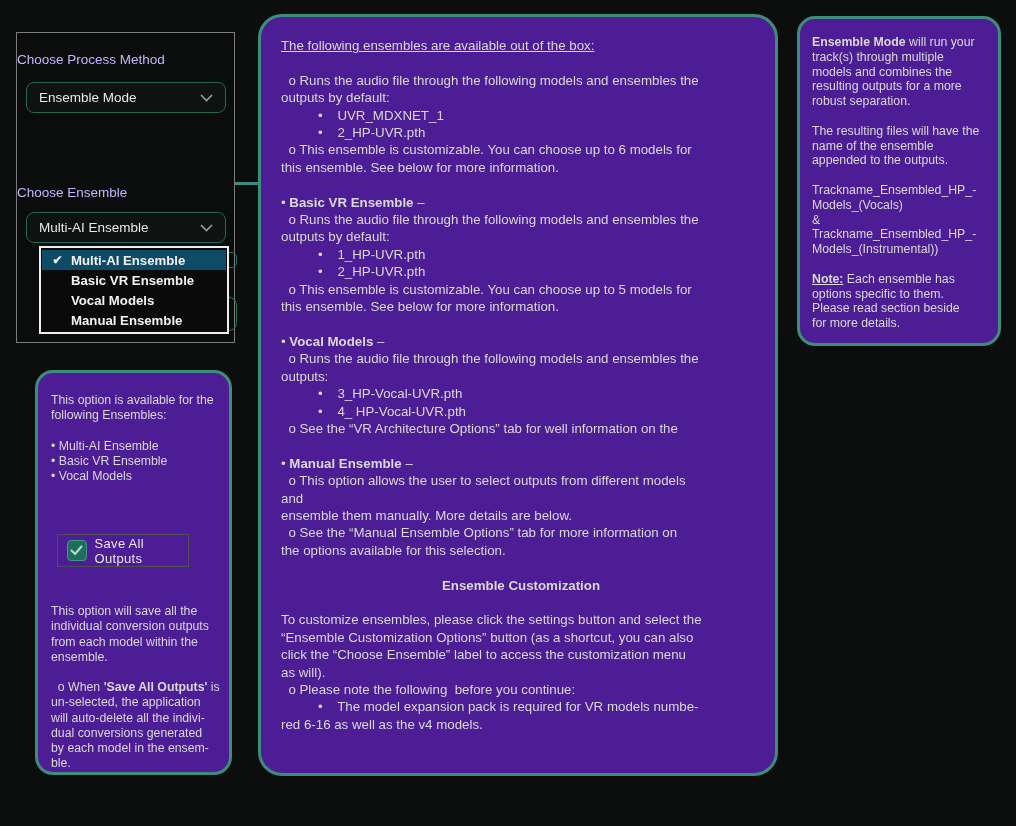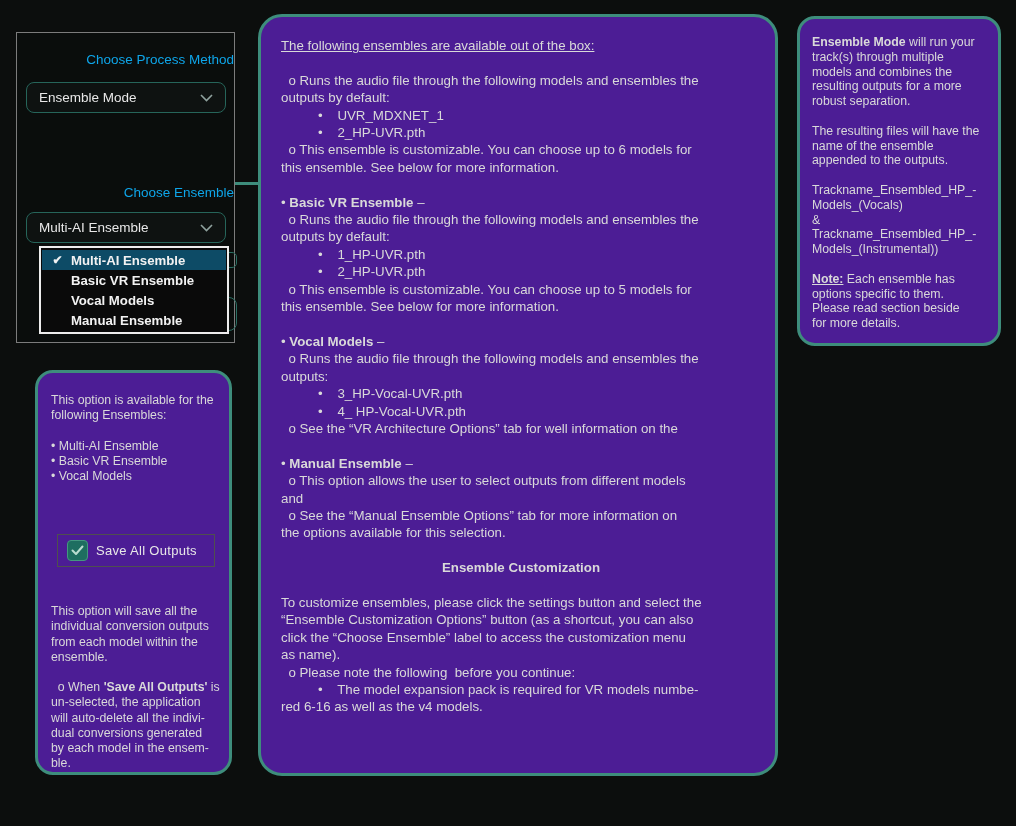--- a/index.html
+++ b/index.html
@@ -8,22 +8,22 @@
     background:#0c0e0d; overflow:hidden;
     font-family:"Liberation Sans", sans-serif;
     color:#d9d9d9;
   }
   
   .left-panel {
     position:absolute; left:16px; top:32px; width:219px; height:311px;
     background:#0a0d0c; border:1px solid #7c7c7c; box-sizing:border-box; z-index:2;
   }
   .panel-label {
-    position:absolute; left:0; width:100%; text-align:right;
-    color:#0ea5e9; font-size:13.5px;
+    position:absolute; left:0; width:100%; text-align:left;
+    color:#c4b5fd; font-size:13.5px;
   }
   .lbl-1 { top:19px; }
   .lbl-2 { top:152px; }
   .combo {
     position:absolute; left:9px; width:200px; height:31px; box-sizing:border-box;
     border:1px solid #26655a; border-radius:8px; background:#0e1211;
     display:flex; align-items:center; justify-content:space-between;
     padding:0 12px; color:#e8e8e8; font-size:13.5px; cursor:pointer;
   }
   .combo-1 { top:49px; }
@@ -64,21 +64,21 @@
     padding:20px 24px 0 13px; font-size:12.3px; line-height:15.2px;
   }
   
   .tl { white-space:pre; min-height:1em; }
   .tl.center { text-align:center; }
   .b { font-weight:bold; }
   .i { }
   .u { text-decoration:underline; }
   
   .checkbox-box {
-    margin:50px 0 0 6px; width:158px; height:33px; box-sizing:border-box;
+    margin:50px 0 0 6px; width:132px; height:33px; box-sizing:border-box;
     border:1px solid #4f4f4f; display:flex; align-items:center; gap:8px;
     padding-left:9px; cursor:pointer;
   }
   .checkbox {
     width:21px; height:21px; border-radius:4px; box-sizing:border-box;
     background:#1e6e60; border:1px solid #43987f;
     display:flex; align-items:center; justify-content:center;
   }
   .checkbox-label { font-size:13px; color:#e8e8e8; letter-spacing:.3px; }
   .save-bottom { margin-top:37px; }
@@ -148,29 +148,30 @@
     <div class="tl"><span class="">• </span><span class="b ">Vocal Models</span><span class=""> –</span></div>
     <div class="tl"><span class="">  o Runs the audio file through the following models and ensembles the</span></div>
     <div class="tl"><span class="">outputs:</span></div>
     <div class="tl"><span class="">          •    3_HP-Vocal-UVR.pth</span></div>
     <div class="tl"><span class="">          •    4_ HP-Vocal-UVR.pth</span></div>
     <div class="tl"><span class="">  o See the “VR Architecture Options” tab for well information on the</span></div>
     <div class="tl">&nbsp;</div>
     <div class="tl"><span class="">• </span><span class="b ">Manual Ensemble</span><span class=""> –</span></div>
     <div class="tl"><span class="">  o This option allows the user to select outputs from different models</span></div>
     <div class="tl"><span class="">and</span></div>
+    <div class="tl"><span class="">ensemble them manually. More details are below.</span></div>
     <div class="tl"><span class="">  o See the “Manual Ensemble Options” tab for more information on</span></div>
     <div class="tl"><span class="">the options available for this selection.</span></div>
     <div class="tl">&nbsp;</div>
     <div class="tl center"><span class="b ">Ensemble Customization</span></div>
     <div class="tl">&nbsp;</div>
     <div class="tl"><span class="">To customize ensembles, please click the settings button and select the</span></div>
     <div class="tl"><span class="">“Ensemble Customization Options” button (</span><span class="i ">as a shortcut, you can also</span></div>
     <div class="tl"><span class="i ">click the “Choose Ensemble” label to access the customization menu</span></div>
-    <div class="tl"><span class="i ">as name).</span></div>
+    <div class="tl"><span class="i ">as will).</span></div>
     <div class="tl"><span class="">  o Please note the following  before you continue:</span></div>
     <div class="tl"><span class="">          •    The model expansion pack is required for VR models numbe-</span></div>
     <div class="tl"><span class="">red 6-16 as well as the v4 models.</span></div>
   </div>
 
 <div class="panel-teal info" id="info-panel">
     <div class="tl"><span class="b ">Ensemble Mode</span><span class=""> will run your</span></div>
     <div class="tl"><span class="">track(s) through multiple</span></div>
     <div class="tl"><span class="">models and combines the</span></div>
     <div class="tl"><span class="">resulting outputs for a more</span></div>

